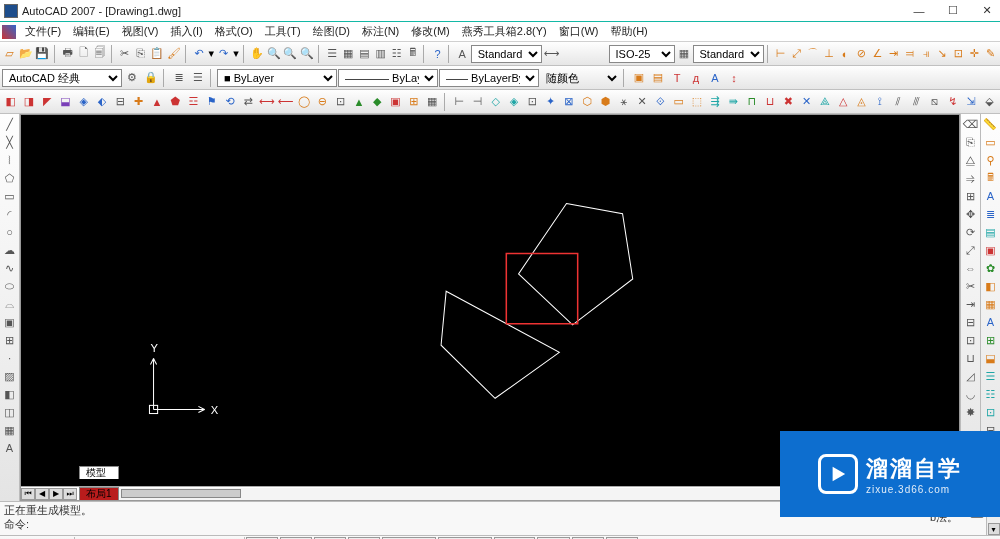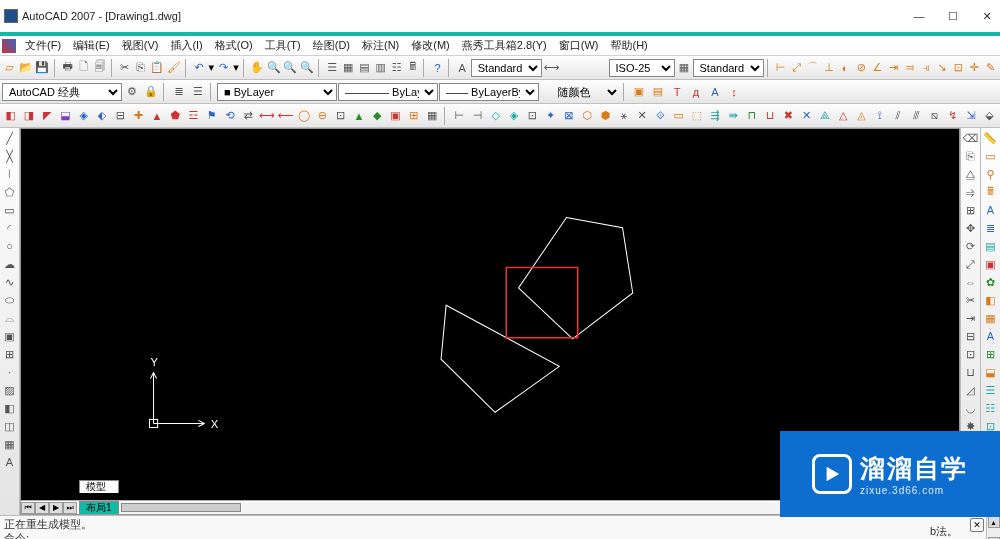--- a/index.html
+++ b/index.html
@@ -1,17 +1,17 @@
 <!DOCTYPE html>
 <html><head>
 <meta charset="utf-8">
 <style>
 * { margin: 0; padding: 0; box-sizing: border-box; font-family: "Microsoft YaHei", "SimSun", sans-serif; font-size: 11px; }
 body { background: #f0f0f0; overflow: hidden; width: 1000px; height: 539px; position: relative; }
-.titlebar { height: 36px; background: #fff; display: flex; align-items: center; padding: 0 4px; border-bottom: 4px solid #14b8a6; }
+.titlebar { height: 22px; background: #fff; display: flex; align-items: center; padding: 0 4px; border-bottom: 1px solid #14b8a6; }
 .titlebar .icon { width: 14px; height: 14px; background: #1e4e8c; margin-right: 4px; border: 1px solid #666; display: inline-block; }
 .titlebar .title { flex: 1; color: #222; }
 .winbtns { display: flex; gap: 16px; }
 .winbtn { width: 18px; height: 16px; display: flex; align-items: center; justify-content: center; color: #333; cursor: pointer; }
 
 .menubar { height: 20px; background: #fff; display: flex; align-items: center; padding: 0 2px; border-bottom: 1px solid #d0d0d0; }
 .menubar .mitem { padding: 2px 6px; color: #222; }
 .mb-logo { width: 14px; height: 14px; background: linear-gradient(45deg,#c33,#36c); margin-right: 3px; }
 
 .toolrow { height: 24px; background: linear-gradient(#fefefe,#e6e6e6); border-bottom: 1px solid #c0c0c0; display: flex; align-items: center; padding: 0 2px; gap: 1px; overflow: hidden; }
@@ -24,40 +24,40 @@
 .left-tools .tbtn { width: 16px; height: 16px; }
 .right-tools { width: 40px; display: flex; }
 .rtcol { width: 20px; background: linear-gradient(#fefefe,#e4e4e4); border-left: 1px solid #bbb; display: flex; flex-direction: column; align-items: center; gap: 2px; padding-top: 2px; overflow: hidden; }
 .rtcol .tbtn { width: 16px; height: 16px; }
 
 .canvas-wrap { flex: 1; position: relative; background: #000; border: 1px solid #999; }
 .canvas-svg { width: 100%; height: 100%; display: block; }
 .scrollh { position: absolute; bottom: 0; left: 0; right: 0; height: 14px; background: #e8e8e8; display: flex; align-items: center; border-top: 1px solid #aaa; }
 .scrollh .sbtn { width: 14px; height: 12px; background: #ddd; border: 1px solid #999; font-size: 8px; display: flex; align-items: center; justify-content: center; }
 .scrollh .tabs { display: flex; gap: 8px; margin-left: 2px; flex-direction: column; }
-.scrollh .tab { padding: 0 6px; border: 1px solid #888; border-bottom: none; background: #14b8a6; font-size: 10px; height: 13px; line-height: 12px; }
+.scrollh .tab { padding: 0 6px; border: 1px solid #888; border-bottom: none; background: #b91c1c; font-size: 10px; height: 13px; line-height: 12px; }
 .scrollh .tab.active { background: #fff; }
 .scrollh .track { flex: 1; height: 12px; background: #f4f4f4; position: relative; }
 
 .cmdline { height: 34px; background: #f8f8f8; border-top: 1px solid #bbb; padding: 1px 4px; font-size: 11px; position: relative; }
 .cmdline .line { height: 14px; color: #333; }
 .cmdline .prompt { display: flex; }
 .cmdline .tip { position: absolute; right: 42px; top: 8px; color: #333; margin-left: 46px; }
 .cmdline .xbtn { position: absolute; right: 16px; top: 2px; width: 14px; height: 14px; border: 1px solid #777; border-radius: 2px; display: flex; align-items: center; justify-content: center; font-size: 9px; }
 .cmdline .sv { position: absolute; right: 0; top: 0; bottom: 0; width: 14px; background: #eee; border-left: 1px solid #bbb; display:flex; flex-direction:column; justify-content:space-between; align-items:center; }
 .cmdline .sv .sb { width: 12px; height: 12px; border: 1px solid #999; background:#ddd; font-size:8px; display:flex; align-items:center; justify-content:center; }
 
 .statusbar { height: 18px; background: linear-gradient(#fafafa,#e2e2e2); border-top: 1px solid #bbb; display: flex; align-items: center; font-size: 11px; }
 .statusbar .cell { padding: 0 4px; border-right: 1px solid #bbb; height: 16px; line-height: 16px; }
 .sb-toggle { padding: 0 4px; border: 1px solid #999; margin: 0 1px; height: 15px; line-height: 14px; background: #eee; }
 
 .watermark { position: absolute; right: 0; bottom: 22px; width: 220px; height: 86px; background: #0d6ecf; display: flex; align-items: center; justify-content: center; gap: 8px; color: #fff; }
 .watermark .wlogo { width: 40px; height: 40px; border: 3px solid #fff; border-radius: 8px; display: flex; align-items: center; justify-content: center; }
 .watermark .wlogo svg { width: 18px; height: 18px; fill: #fff; }
-.watermark .wtxt-big { font-size: 25px; font-weight: bold; letter-spacing: 2px; }
+.watermark .wtxt-big { font-size: 22px; font-weight: bold; letter-spacing: 2px; }
 .watermark .wtxt-small { font-size: 10px; letter-spacing: 1px; color: #e0ecf8; }
 
 .c-blue{color:#2a64c8;} .c-red{color:#c33;} .c-orn{color:#d87b1a;} .c-grn{color:#2a8c2a;} .c-gray{color:#555;} .c-pur{color:#7a3fb8;} .c-cyan{color:#1fa6a6;}
 </style>
 </head>
 <body>
 
 <div class="titlebar">
   <span class="icon"></span>
   <span class="title">AutoCAD 2007 - [Drawing1.dwg]</span>
@@ -144,21 +144,21 @@
   <select class="tsel" style="width:120px;"><option>AutoCAD 经典</option></select>
   <span class="tbtn c-gray">⚙</span>
   <span class="tbtn c-gray">🔒</span>
   <span class="tsep"></span>
   <span class="tbtn c-gray">≣</span>
   <span class="tbtn c-gray">☰</span>
   <span class="tsep"></span>
   <select class="tsel" style="width:120px;"><option>■ ByLayer</option></select>
   <select class="tsel" style="width:100px;"><option>———— <span>ByLayer</span>ByLayer</option></select>
   <select class="tsel" style="width:100px;"><option>—— <span>ByLayer</span>ByLayer</option></select>
-  <select class="tsel" style="width:80px;border:none;background:transparent;text-align:center;"><option>随颜色</option></select>
+  <select class="tsel" style="width:80px;border:none;background:transparent;"><option>随颜色</option></select>
   <span class="tsep"></span>
   <span class="tbtn c-orn">▣</span>
   <span class="tbtn c-orn">▤</span>
   <span class="tbtn c-red">T</span>
   <span class="tbtn c-red">д</span>
   <span class="tbtn c-blue">A</span>
   <span class="tbtn c-red">↕</span>
 </div>
 
 <div class="toolrow">

